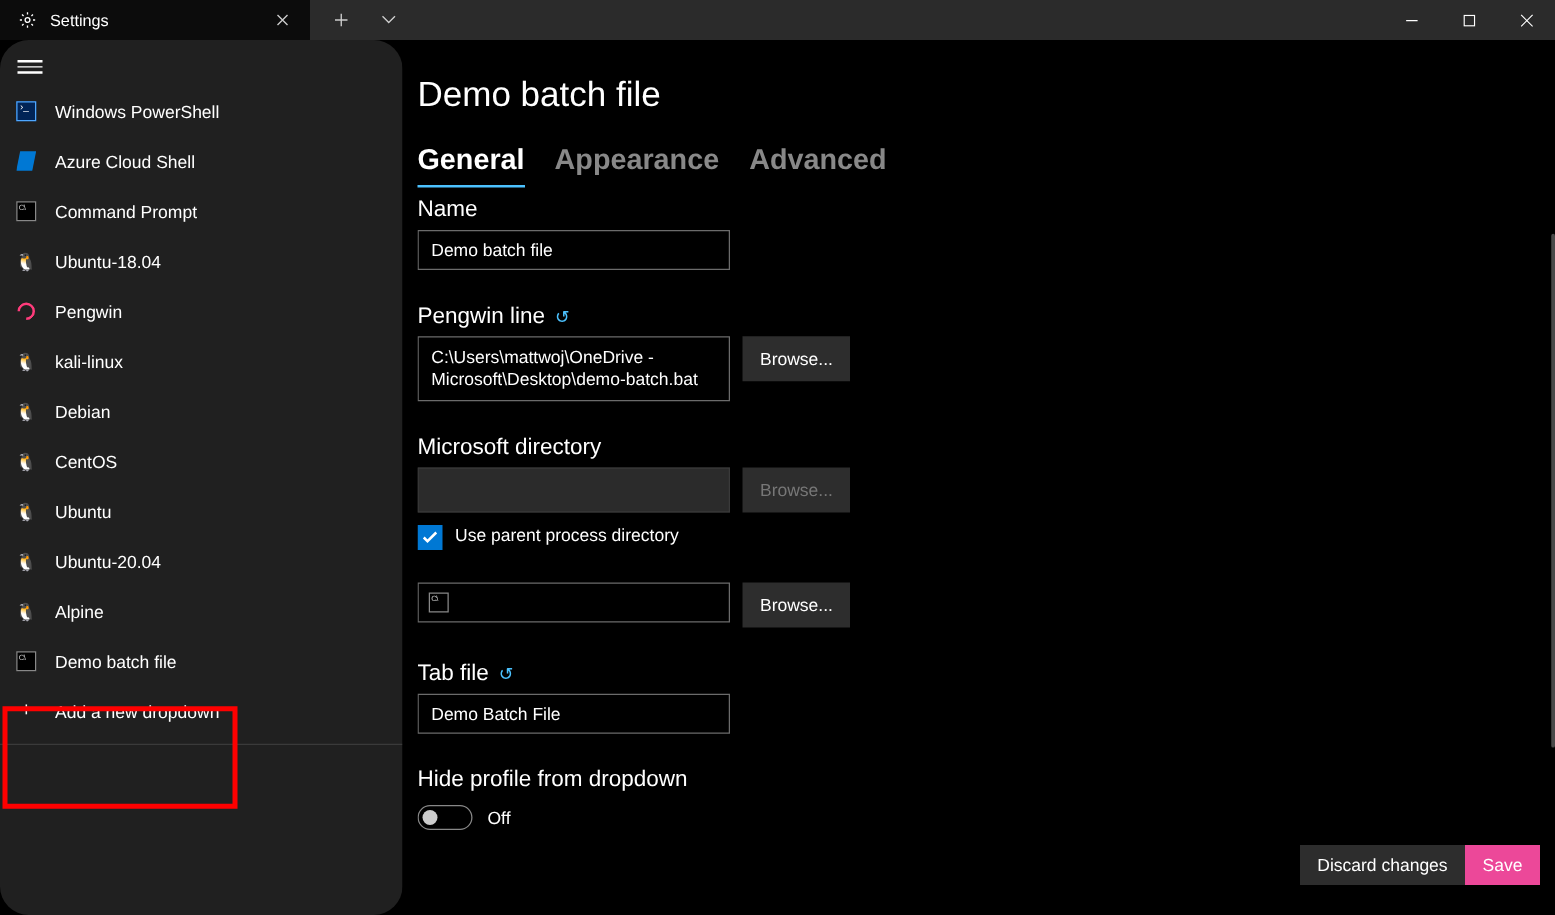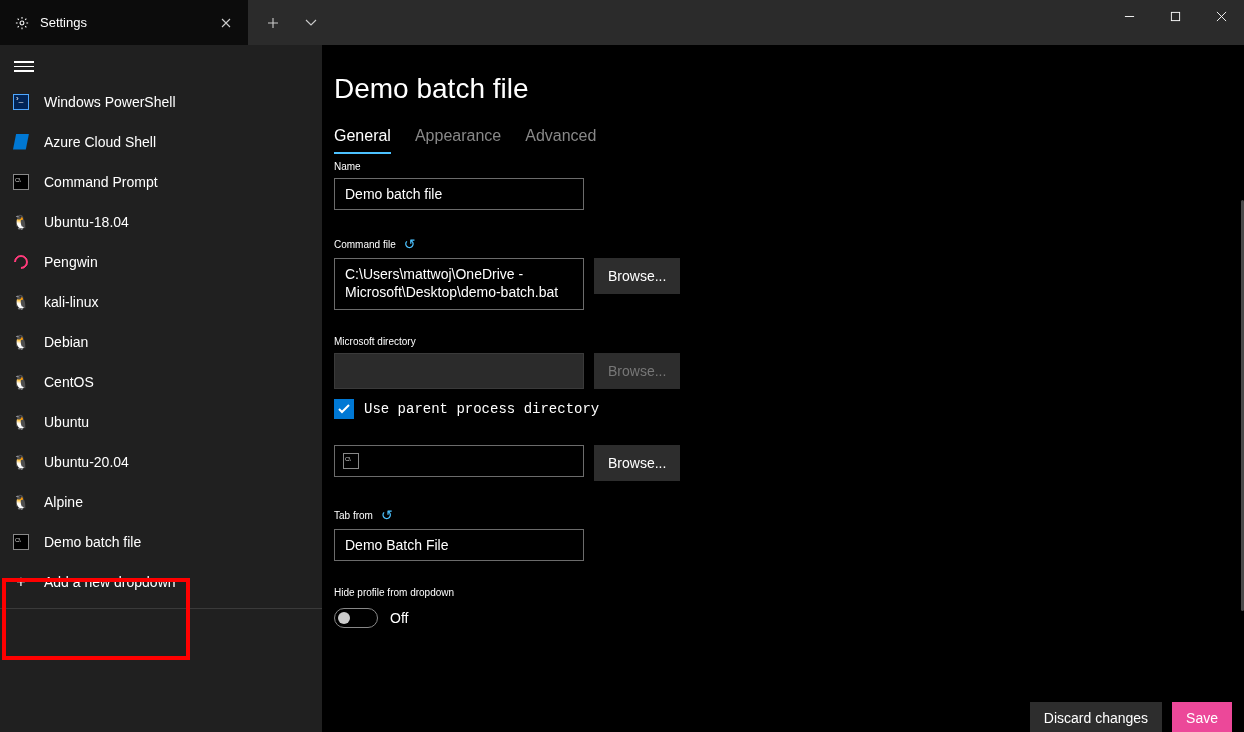--- a/index.html
+++ b/index.html
@@ -8,21 +8,21 @@
     height: 732px;
     background: #000;
     font-family: "Segoe UI", Arial, sans-serif;
     font-size: 14px;
     color: #fff;
     overflow: hidden;
     position: relative;
   }
   
   .titlebar {
-    height: 45px;
+    height: 32px;
     background: #2b2b2b;
     display: flex;
     align-items: stretch;
   }
   .tab {
     width: 248px;
     background: #0c0c0c;
     display: flex;
     align-items: center;
     padding: 0 8px 0 14px;
@@ -53,20 +53,21 @@
   .app {
     display:flex;
     height: calc(732px - 32px);
   }
   .sidebar {
     width: 322px;
     background: #202020;
     display:flex;
     flex-direction:column;
     position:relative;
+    border-radius:23px;
   }
   .hamburger {
     padding: 16px 14px 8px 14px;
   }
   .hamburger .icon {
     width:20px;display:flex;flex-direction:column;gap:3px;
   }
   .hamburger .icon span {
     height:1.5px;background:#fff;display:block;
   }
@@ -121,81 +122,82 @@
     color:#fff;
     margin-bottom: 18px;
   }
   .tabs {
     display:flex;
     gap: 24px;
     border-bottom: none;
     margin-bottom: 8px;
   }
   .tab-item {
-    font-size: 16px;
+    font-size: 23px;
     color:#888;
     padding: 4px 0 8px 0;
     cursor:pointer;
     position:relative;
+    font-weight:bold;
   }
   .tab-item.active { color:#fff; }
   .tab-item.active::after {
     content:"";
     position:absolute;left:0;right:0;bottom:-1px;height:2.5px;background:#4cc2ff;
   }
   .form {
     display:flex;flex-direction:column;gap: 12px;
     overflow-y:auto;
     padding-right: 6px;
     padding-bottom: 8px;
     position:relative;
   }
   .form-group { display:flex;flex-direction:column;gap:6px; }
   .form-group.mt { margin-top: 14px; }
   .label-row { display:flex;align-items:center;gap:8px; }
-  .form-label { font-size:10px;color:#fff; }
+  .form-label { font-size:18px;color:#fff; }
   .reset-icon { color:#4cc2ff;font-size:14px;cursor:pointer; }
   .input {
     width: 250px;
     background:#000;
     border:1px solid #6b6b6b;
     color:#fff;
     padding: 6px 10px;
     font-size:14px;
     font-family:inherit;
     min-height: 32px;
   }
   .input.disabled { background:#2b2b2b;border-color:#3a3a3a;color:#888; }
   .input-row { display:flex;gap:10px;align-items:stretch; }
   .input-row .input { flex: 0 0 250px; }
   .multiline { height: 52px; resize:none; line-height:1.3; }
   .browse-btn {
     background:#2d2d2d;color:#fff;border:none;padding:0 14px;font-size:14px;cursor:pointer;
     height:36px;align-self:flex-start;
   }
   .browse-btn.disabled { background:#2d2d2d;color:#777;cursor:default; }
-  .checkbox-row { display:flex;align-items:center;gap:10px;margin-top:4px;font-family:Liberation Mono, monospace; }
+  .checkbox-row { display:flex;align-items:flex-start;gap:10px;margin-top:4px; }
   .checkbox {
     width:20px;height:20px;background:#0078d4;display:flex;align-items:center;justify-content:center;cursor:pointer;
   }
   .checkbox svg { width:14px;height:14px; }
   .icon-input {
     height:32px;display:flex;align-items:center;padding:0 8px;
   }
   .toggle-row { display:flex;align-items:center;gap:12px;margin-top:4px; }
   .toggle {
     width:44px;height:20px;border:1px solid #888;border-radius:10px;position:relative;cursor:pointer;background:#000;
   }
   .toggle::after {
     content:"";position:absolute;width:12px;height:12px;background:#ccc;border-radius:50%;left:3px;top:3px;
   }
   .footer {
     position:absolute;
-    right:12px;bottom:11px;
-    display:flex;gap:10px;
+    right:12px;bottom:24px;
+    display:flex;
   }
   .btn {
     padding: 8px 14px;font-size:14px;border:none;cursor:pointer;
   }
   .btn-secondary { background:#2d2d2d;color:#fff; }
   .btn-primary { background:#ec4899;color:#fff; }
   .scrollbar-track {
     position:absolute;
     right:0; top:155px; bottom:78px;
     width:4px; background:transparent;
@@ -343,21 +345,21 @@
 
     <div class="form">
 
       <div class="form-group">
         <div class="form-label">Name</div>
         <input class="input" value="Demo batch file" style="">
       </div>
 
       <div class="form-group mt">
         <div class="label-row">
-          <span class="form-label">Command file</span>
+          <span class="form-label">Pengwin line</span>
           <span class="reset-icon">↺</span>
         </div>
         <div class="input-row">
           <textarea class="input multiline" style="">C:\Users\mattwoj\OneDrive - Microsoft\Desktop\demo-batch.bat</textarea>
           <button class="browse-btn">Browse...</button>
         </div>
       </div>
 
       <div class="form-group mt">
         <div class="form-label">Microsoft directory</div>
@@ -379,21 +381,21 @@
         <div class="input-row">
           <div class="input icon-input">
             <span class="badge-cmd"></span>
           </div>
           <button class="browse-btn">Browse...</button>
         </div>
       </div>
 
       <div class="form-group mt">
         <div class="label-row">
-          <span class="form-label">Tab from</span>
+          <span class="form-label">Tab file</span>
           <span class="reset-icon">↺</span>
         </div>
         <input class="input" value="Demo Batch File" style="">
       </div>
 
       <div class="form-group mt">
         <div class="form-label">Hide profile from dropdown</div>
         <div class="toggle-row">
           <div class="toggle"></div>
           <span>Off</span>

